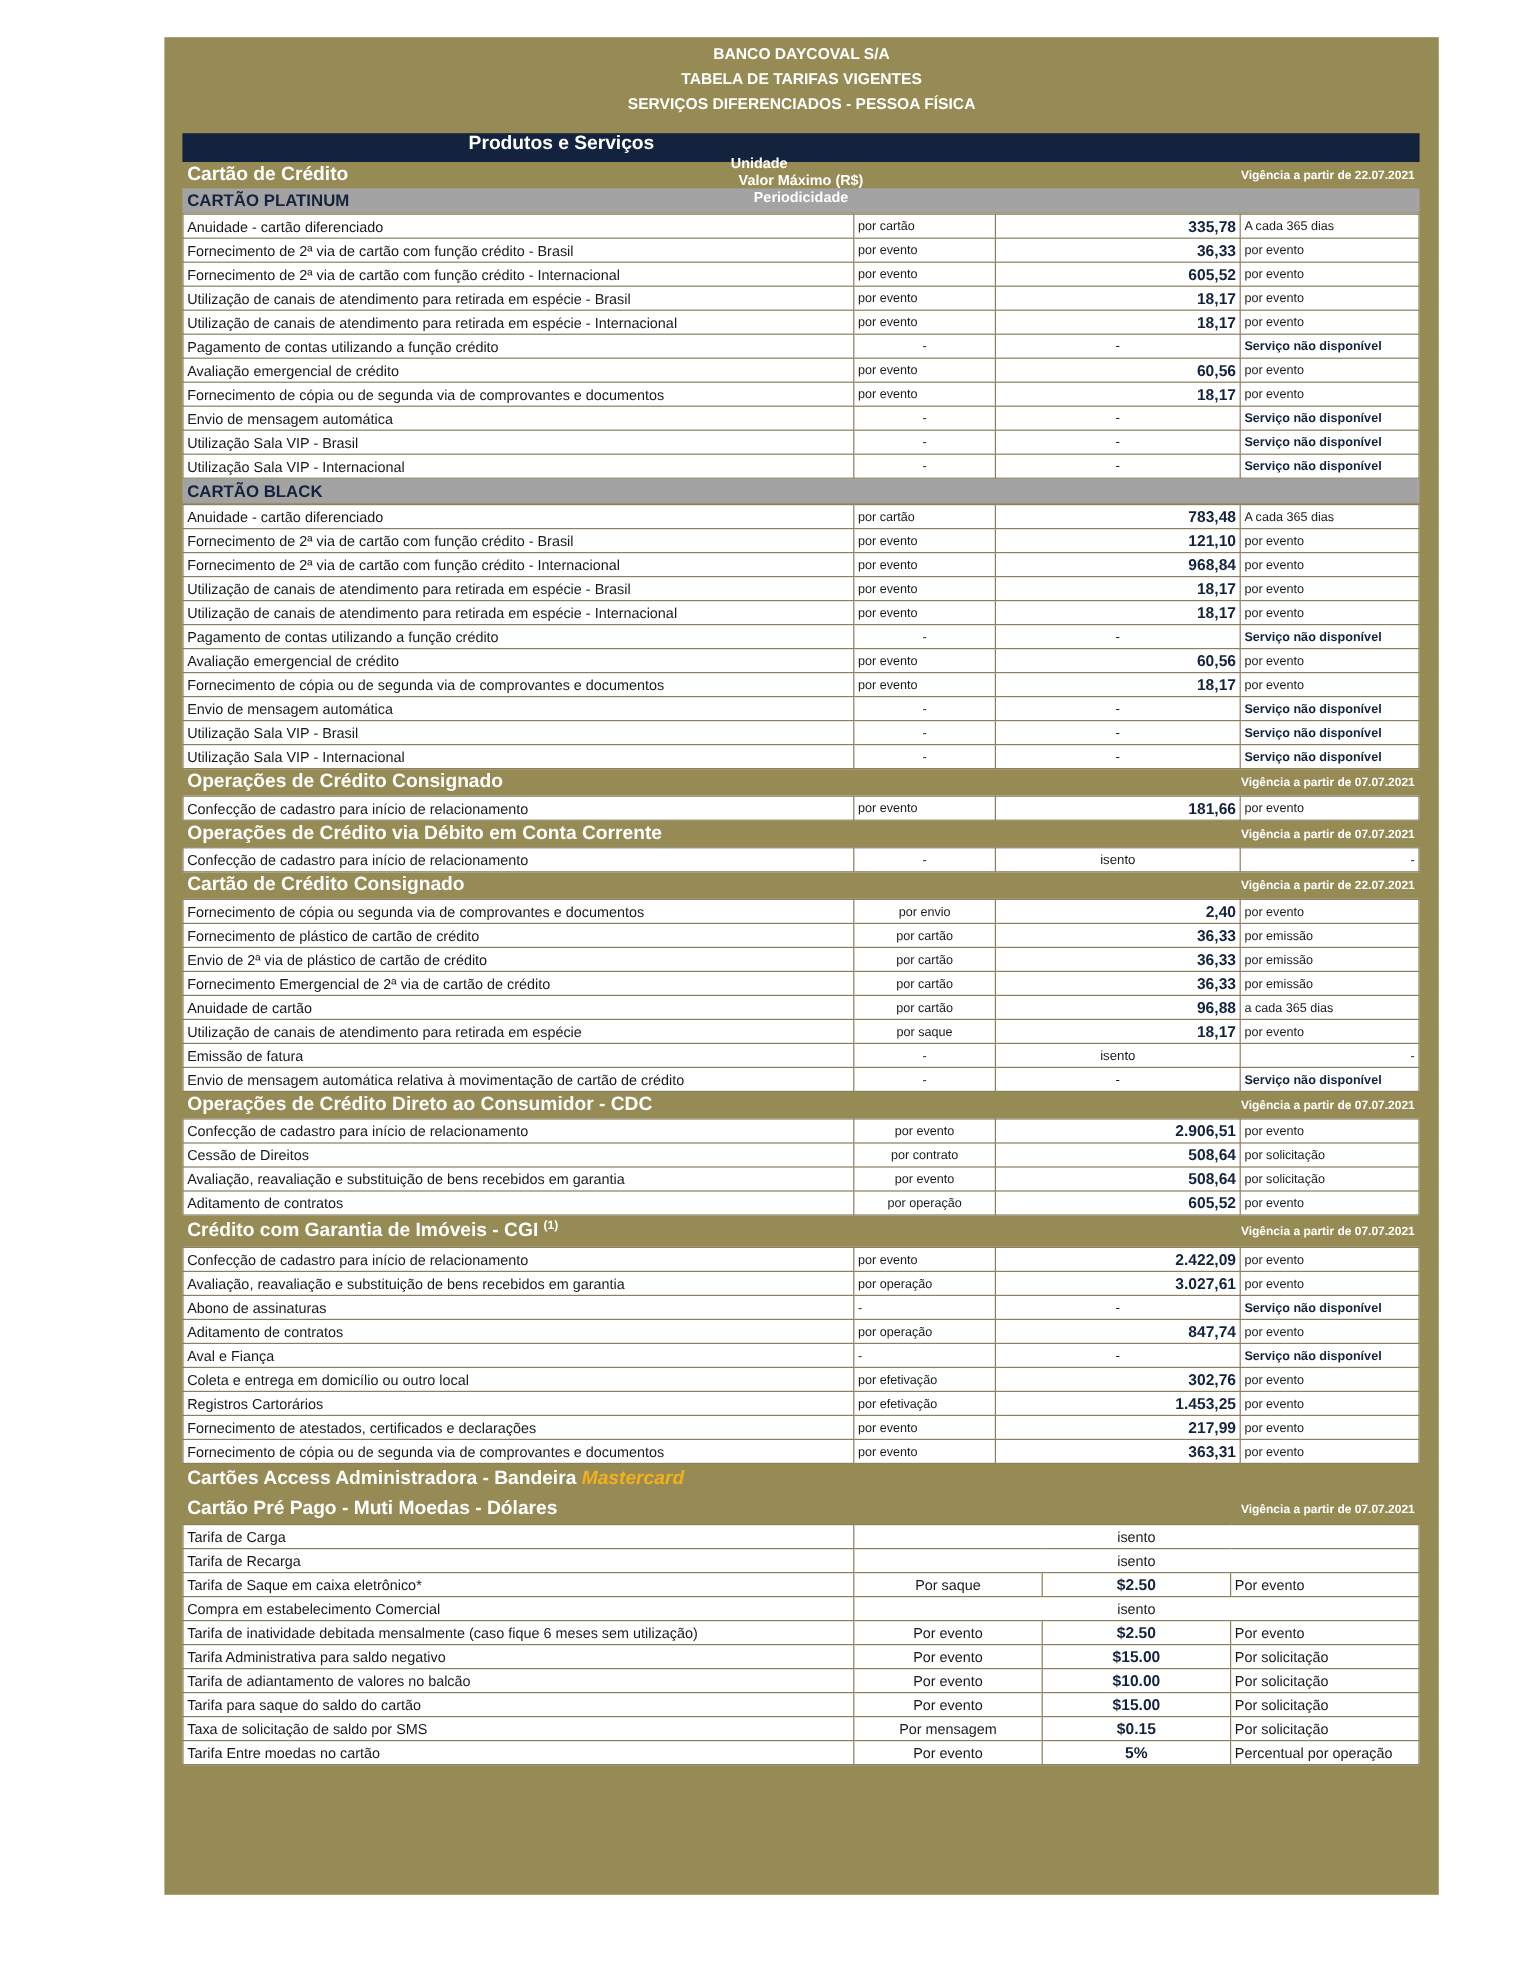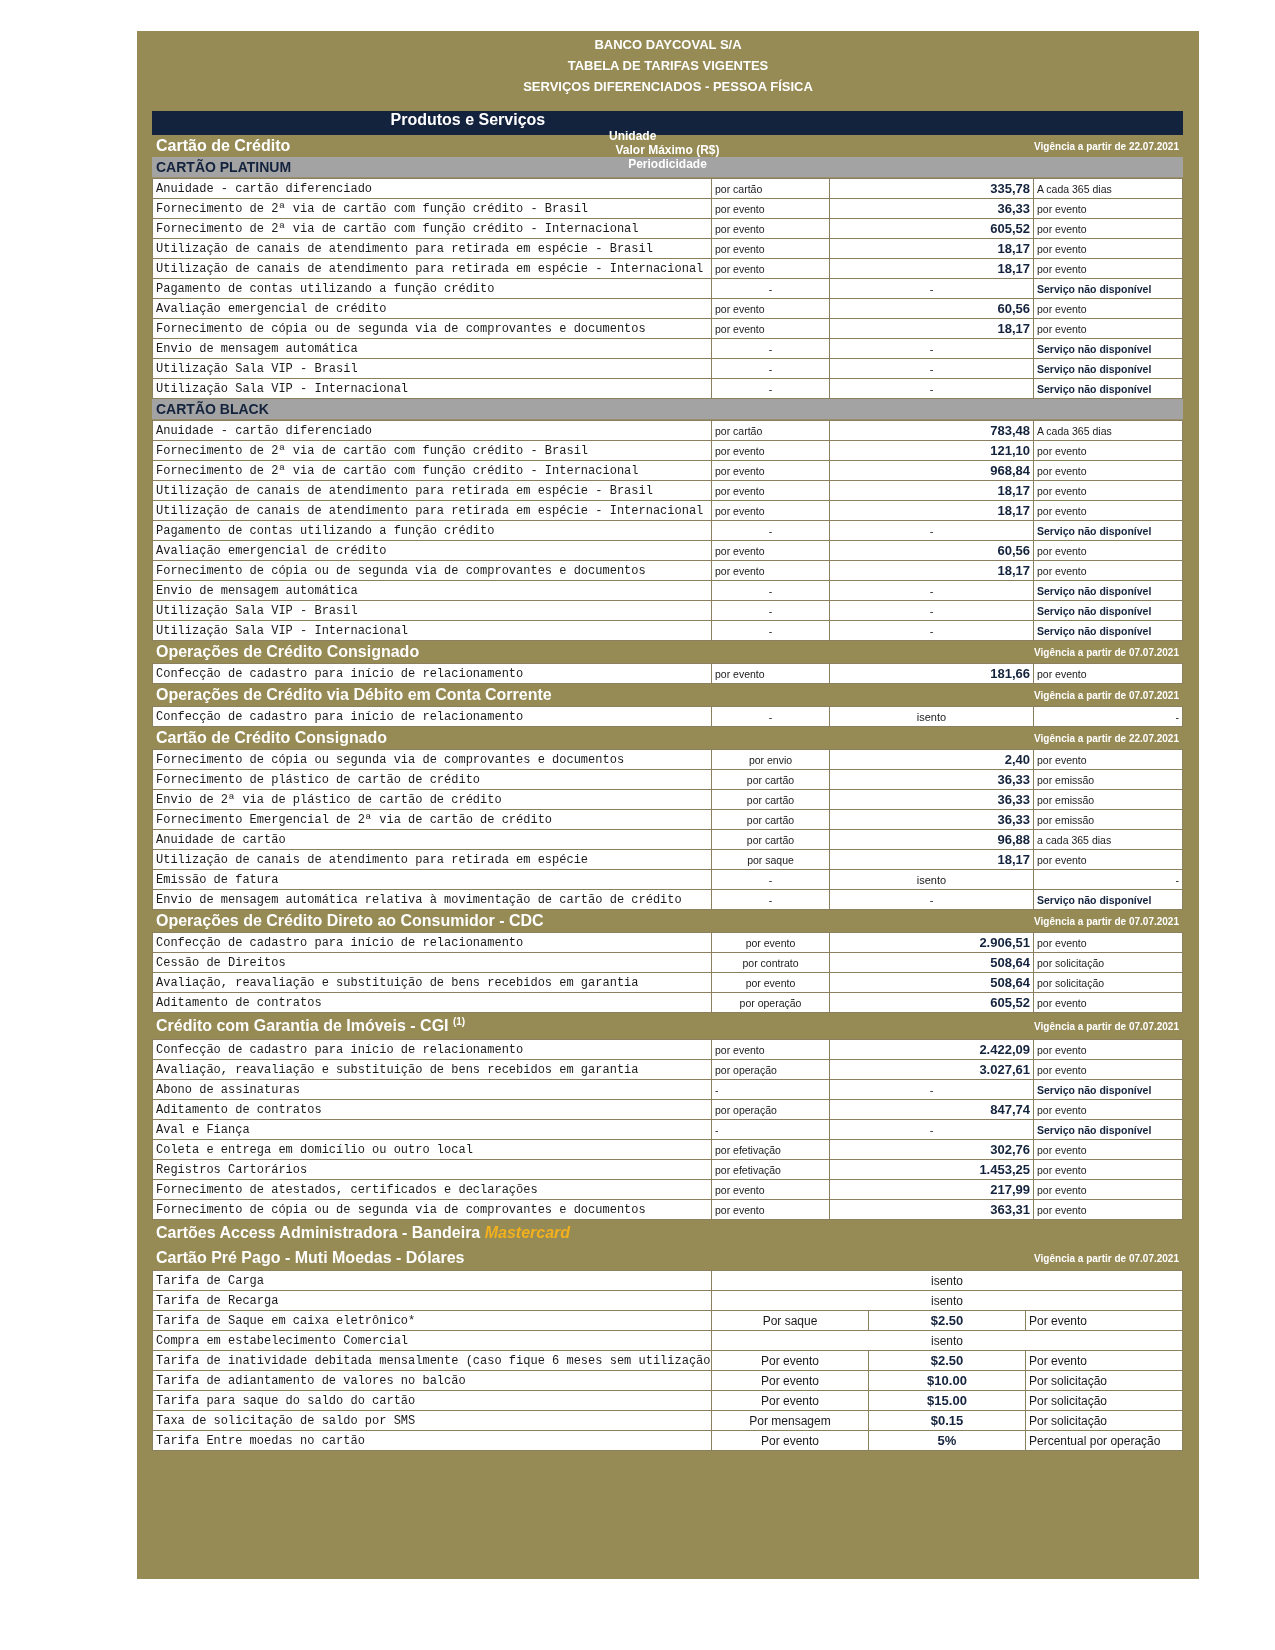--- a/index.html
+++ b/index.html
@@ -16,21 +16,21 @@
   .head-row .c3 { width:203px; text-align:center; font-size:12px; }
   .head-row .c4 { flex:1; text-align:center; font-size:12px; }
   .sec { display:flex; align-items:center; justify-content:space-between; height:22px; color:#ffffff; font-weight:bold;gap:40px; }
   .sec .st { font-size:16px; padding-left:4px; }
   .sec .sv { font-size:10px; padding-right:4px; font-weight:bold; }
   .sec sup { font-size:10px; }
   .mc { color:#f2b01e; font-style:italic; }
   .sub { background:#a3a3a3; height:20px; line-height:20px; font-weight:bold; font-size:14px; color:#14233d; padding-left:4px; border-bottom:1px solid #9a9070; }
   table { border-collapse:collapse; width:100%; background:#ffffff; table-layout:fixed; }
   td { border:1px solid #8a8060; height:19px; padding:0 3px; font-size:12px; color:#1a1a1a; white-space:nowrap; overflow:hidden; }
-  td.d { width:552px;font-family:Liberation Mono, monospace; }
+  td.d { width:552px; }
   td.u { width:111px; font-size:10.5px; }
   td.u.ctr { text-align:center; }
   td.v { width:197px; text-align:right; font-weight:bold; color:#14233d; font-size:13px; }
   td.v.ctr { text-align:center; font-weight:normal; font-size:11px; color:#1a1a1a; }
   td.p { font-size:10.5px; }
   td.p.na { font-weight:bold; color:#14233d; }
   td.p.dash { text-align:right; }
   td.span { text-align:center; font-size:12px; }
   .pp td.u { font-size:12px; text-align:center; }
   .pp td.v { text-align:center; font-size:13px; }
@@ -411,20 +411,26 @@
             <td class="d">Compra em estabelecimento Comercial</td>
             <td class="span" colspan="3">isento</td>
           </tr>
           <tr>
             <td class="d">Tarifa de inatividade debitada mensalmente (caso fique 6 meses sem utilização)</td>
             <td class="u">Por evento</td>
             <td class="v">$2.50</td>
             <td class="p">Por evento</td>
           </tr>
           <tr>
+            <td class="d">Tarifa Administrativa para saldo negativo</td>
+            <td class="u">Por evento</td>
+            <td class="v">$15.00</td>
+            <td class="p">Por solicitação</td>
+          </tr>
+          <tr>
             <td class="d">Tarifa de adiantamento de valores no balcão</td>
             <td class="u">Por evento</td>
             <td class="v">$10.00</td>
             <td class="p">Por solicitação</td>
           </tr>
           <tr>
             <td class="d">Tarifa para saque do saldo do cartão</td>
             <td class="u">Por evento</td>
             <td class="v">$15.00</td>
             <td class="p">Por solicitação</td>

